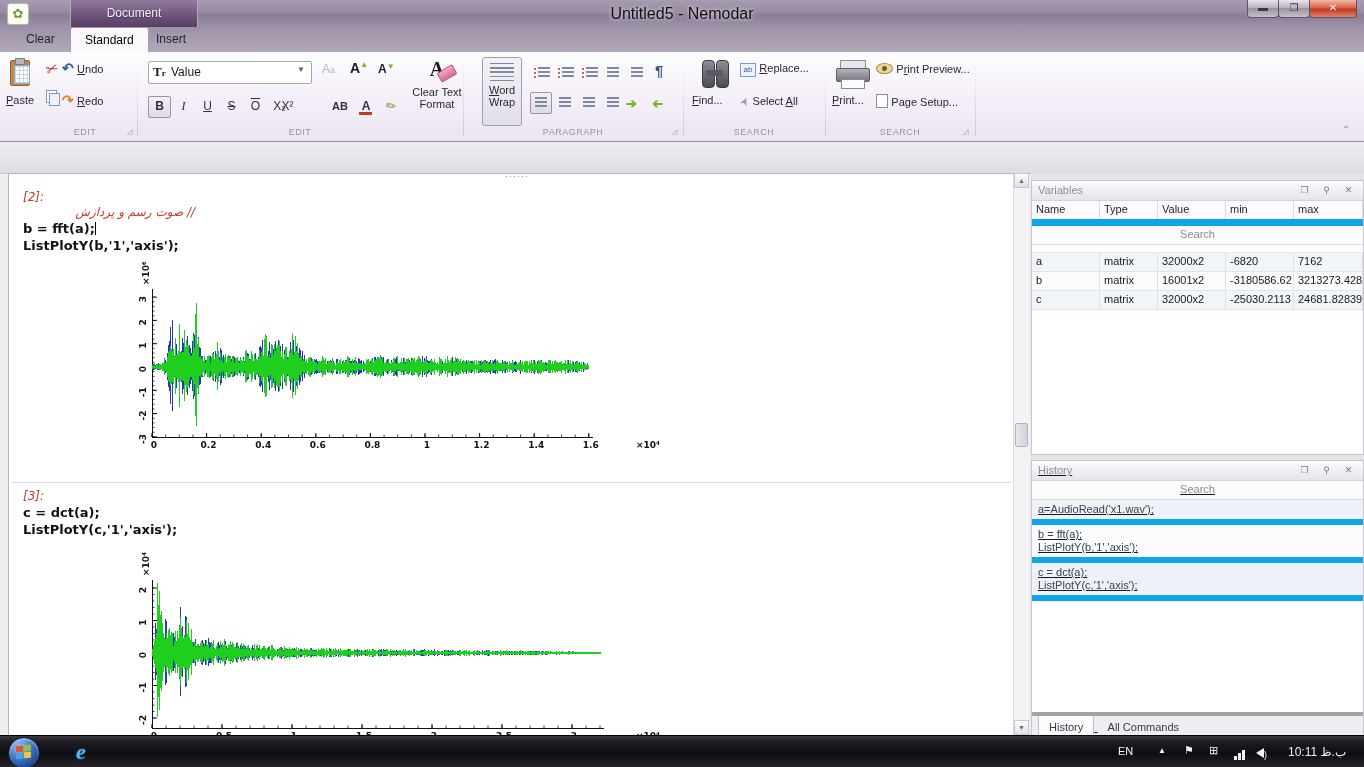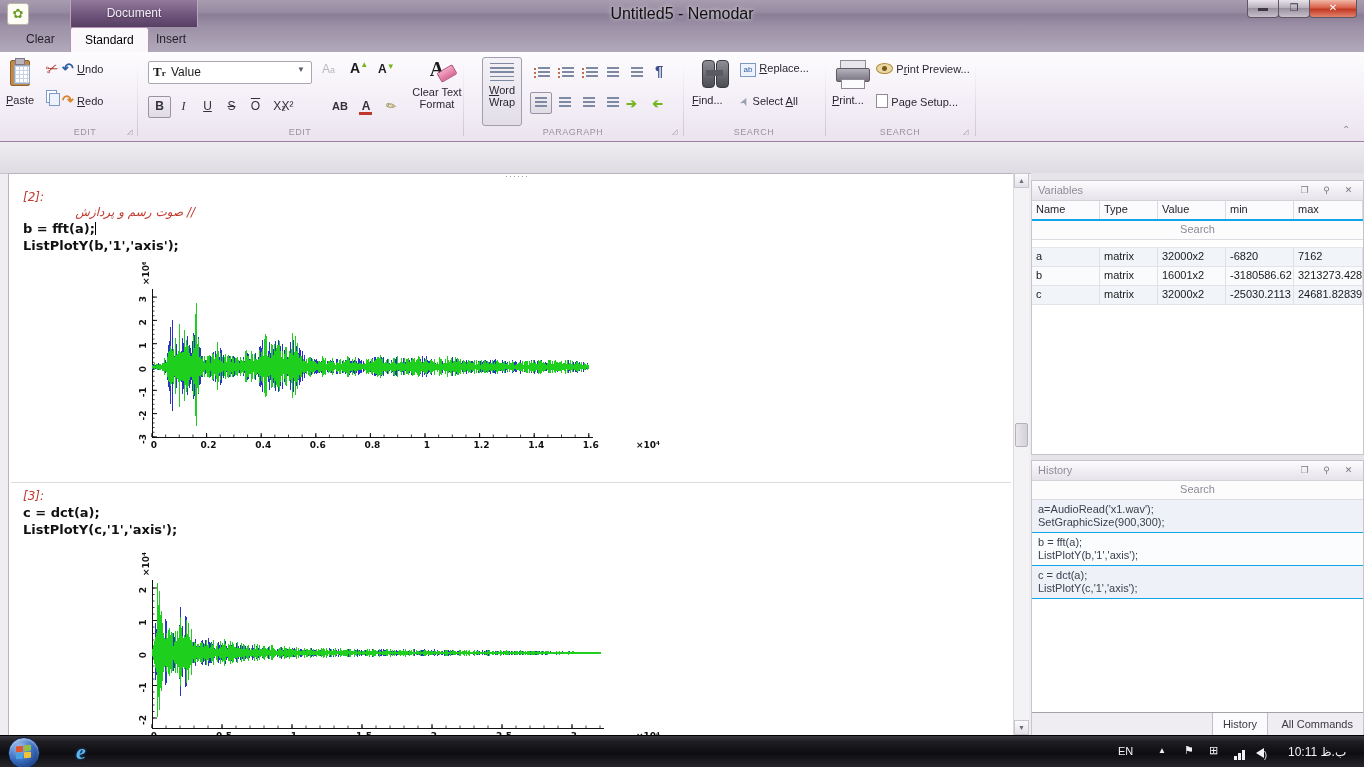--- a/index.html
+++ b/index.html
@@ -65,28 +65,28 @@
   #sthumb{left:1px;width:13px;background:linear-gradient(90deg,#e9e7ec,#d3d0d8);
     border:1px solid #b5b1bc;border-radius:2px;box-sizing:border-box;}
   
   #rightcol{left:1031px;top:173px;width:333px;height:562px;background:#e6e4e9;}
   .panel{left:0;width:333px;background:#fff;border:1px solid #c7c4cc;box-sizing:border-box;}
   .ptitle{height:19px;background:linear-gradient(180deg,#fcfbfd,#e6e3ea);
     border-bottom:1px solid #d4d1d9;color:#908d99;font-size:11px;line-height:18px;padding-left:6px;}
   .pbtn{top:3px;width:13px;height:13px;color:#7a7684;font-size:9px;line-height:13px;text-align:center;}
   .searchrow{height:18px;background:#fcfcfd;border-bottom:1px solid #dddbe2;
     color:#8d8a95;font-size:11px;text-align:center;line-height:17px;}
-  .vhead{height:18px;background:#fbfafc;border-bottom:2px solid #0ea5e9;font-size:11px;color:#27242c;}
+  .vhead{height:18px;background:#fbfafc;border-bottom:7px solid #0ea5e9;font-size:11px;color:#27242c;}
   .vcell{display:inline-block;box-sizing:border-box;border-right:1px solid #dcdae1;
     padding:2px 4px 0 4px;height:18px;overflow:hidden;white-space:nowrap;vertical-align:top;font-size:11px;}
   .vrow{height:18px;border-bottom:1px solid #e4e2e8;}
   .histline{font-size:11px;color:#3a4250;line-height:13px;white-space:nowrap;overflow:hidden;
     font-family:"Liberation Sans",sans-serif;}
-  .hgroup{padding:3px 0 3px 6px;border-bottom:1px solid #0ea5e9;}
-  #histtabs{height:24px;background:#efedf1;border-top:1px solid #a3a3a3;text-align:right;}
+  .hgroup{padding:3px 0 3px 6px;border-bottom:6px solid #0ea5e9;}
+  #histtabs{height:24px;background:#efedf1;border-top:4px solid #a3a3a3;}
   .htab{display:inline-block;height:23px;line-height:22px;padding:0 10px;font-size:11px;color:#3c3943;}
   .htab.active{background:#fbfafc;border:1px solid #c2bfc8;border-top:none;}
   
   #taskbar{left:0;top:735px;width:1364px;height:32px;
     background:linear-gradient(180deg,#3a3a40 0%,#1c1c21 18%,#0e0e12 55%,#26262c 100%);
     border-top:1px solid #000;}
   .trayglyph{color:#f2f2f5;font-size:11px;}
   
   .plotsvg text{font-family:"DejaVu Sans",sans-serif;font-size:9px;font-weight:bold;fill:#111;}
 </style>
@@ -457,32 +457,31 @@
     <div class="vhead" id="varhead"><span class="vcell" style="width: 68px;">Name</span><span class="vcell" style="width: 58px;">Type</span><span class="vcell" style="width: 68px;">Value</span><span class="vcell" style="width: 68px;">min</span><span class="vcell" style="width: 69px;">max</span></div>
     <div class="searchrow">Search</div>
     <div style="height:7px;border-bottom:1px solid #e8e6ec;"></div>
     <div id="varrows">
         <div class="vrow" style="background: rgb(241, 244, 249);"><span class="vcell" style="width: 68px; border-right-color: rgb(226, 224, 230);">a</span><span class="vcell" style="width: 58px; border-right-color: rgb(226, 224, 230);">matrix</span><span class="vcell" style="width: 68px; border-right-color: rgb(226, 224, 230);">32000x2</span><span class="vcell" style="width: 68px; border-right-color: rgb(226, 224, 230);">-6820</span><span class="vcell" style="width: 69px; border-right-color: rgb(226, 224, 230);">7162</span></div>
         <div class="vrow" style="background: rgb(250, 251, 253);"><span class="vcell" style="width: 68px; border-right-color: rgb(226, 224, 230);">b</span><span class="vcell" style="width: 58px; border-right-color: rgb(226, 224, 230);">matrix</span><span class="vcell" style="width: 68px; border-right-color: rgb(226, 224, 230);">16001x2</span><span class="vcell" style="width: 68px; border-right-color: rgb(226, 224, 230);">-3180586.62</span><span class="vcell" style="width: 69px; border-right-color: rgb(226, 224, 230);">3213273.428</span></div>
         <div class="vrow" style="background: rgb(241, 244, 249);"><span class="vcell" style="width: 68px; border-right-color: rgb(226, 224, 230);">c</span><span class="vcell" style="width: 58px; border-right-color: rgb(226, 224, 230);">matrix</span><span class="vcell" style="width: 68px; border-right-color: rgb(226, 224, 230);">32000x2</span><span class="vcell" style="width: 68px; border-right-color: rgb(226, 224, 230);">-25030.2113</span><span class="vcell" style="width: 69px; border-right-color: rgb(226, 224, 230);">24681.82839</span></div>
       </div>
   </div>
 
-  <div class="panel abs" style="top:287px;height:275px;">
+  <div class="panel abs" style="top:287px;height:275px;text-decoration:underline;">
     <div class="ptitle">
       <span>History</span>
       <span class="pbtn abs" style="left:266px;">❐</span>
       <span class="pbtn abs" style="left:288px;">⚲</span>
       <span class="pbtn abs" style="left:310px;">✕</span>
     </div>
     <div class="searchrow">Search</div>
     <div id="histgroups" style="height:212px;overflow:hidden;background:#fff;">
         <div class="hgroup" style="background: rgb(238, 241, 247);">
           <div class="histline">a=AudioRead('x1.wav');</div>
-          <div class="histline">SetGraphicSize(900,300);</div>
         </div>
         <div class="hgroup" style="background: rgb(251, 252, 254);">
           <div class="histline">b = fft(a);</div>
           <div class="histline">ListPlotY(b,'1','axis');</div>
         </div>
         <div class="hgroup" style="background: rgb(238, 241, 247);">
           <div class="histline">c = dct(a);</div>
           <div class="histline">ListPlotY(c,'1','axis');</div>
         </div>
       </div>

